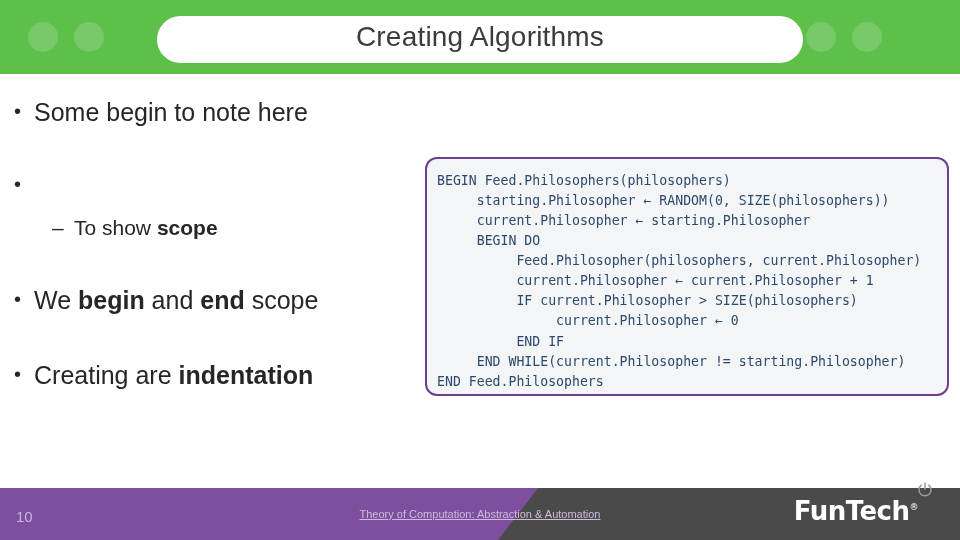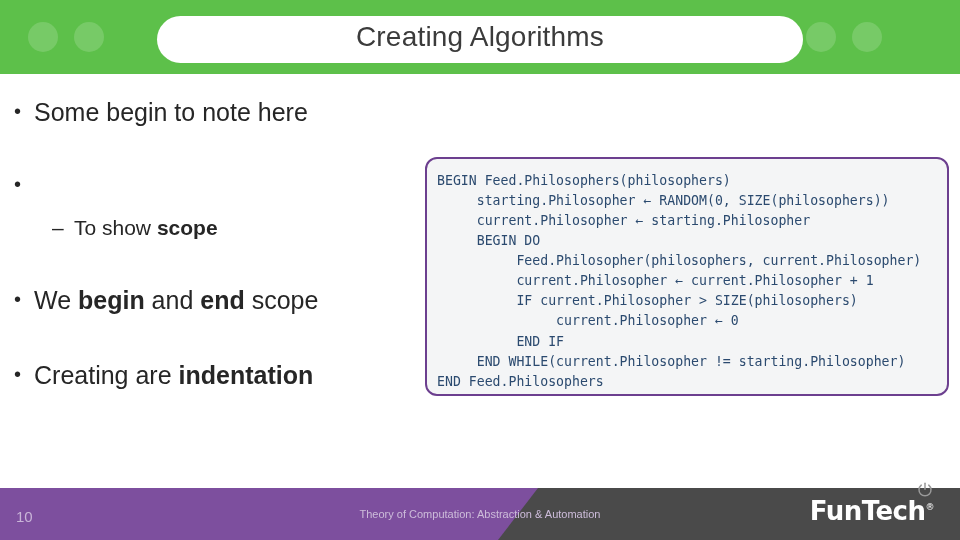--- a/index.html
+++ b/index.html
@@ -157,24 +157,25 @@
     color: #c9b5d8;
   }
   .footer-caption {
     position: absolute;
     left: 0;
     top: 508px;
     width: 960px;
     text-align: center;
     font-size: 11px;
     color: #cdbcda;
+    text-decoration: underline;
   }
   .logo {
     position: absolute;
-    right: 26px;
+    right: 42px;
     top: 496px;
     font-size: 26px;
     font-weight: bold;
     color: #ffffff;
     letter-spacing: -0.5px;
     font-family: "DejaVu Sans", sans-serif;
     margin-left: 48px;
   }
   .logo .reg {
     font-size: 9px;

